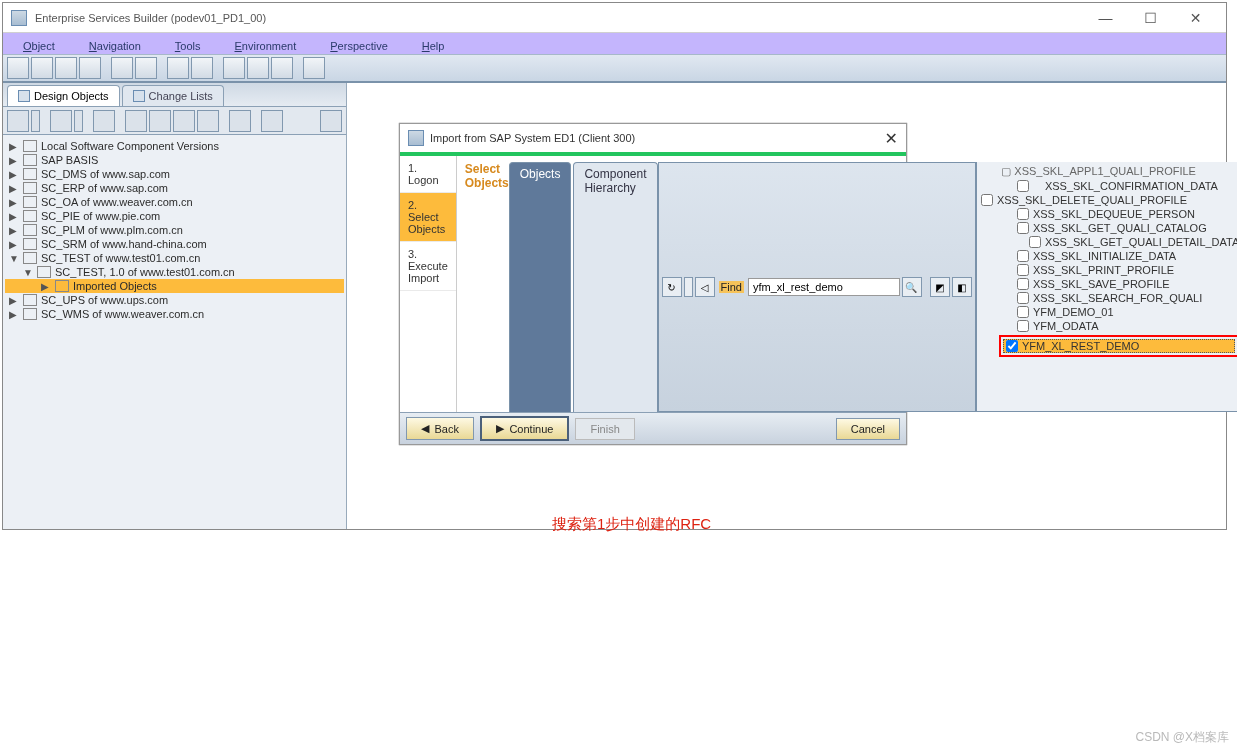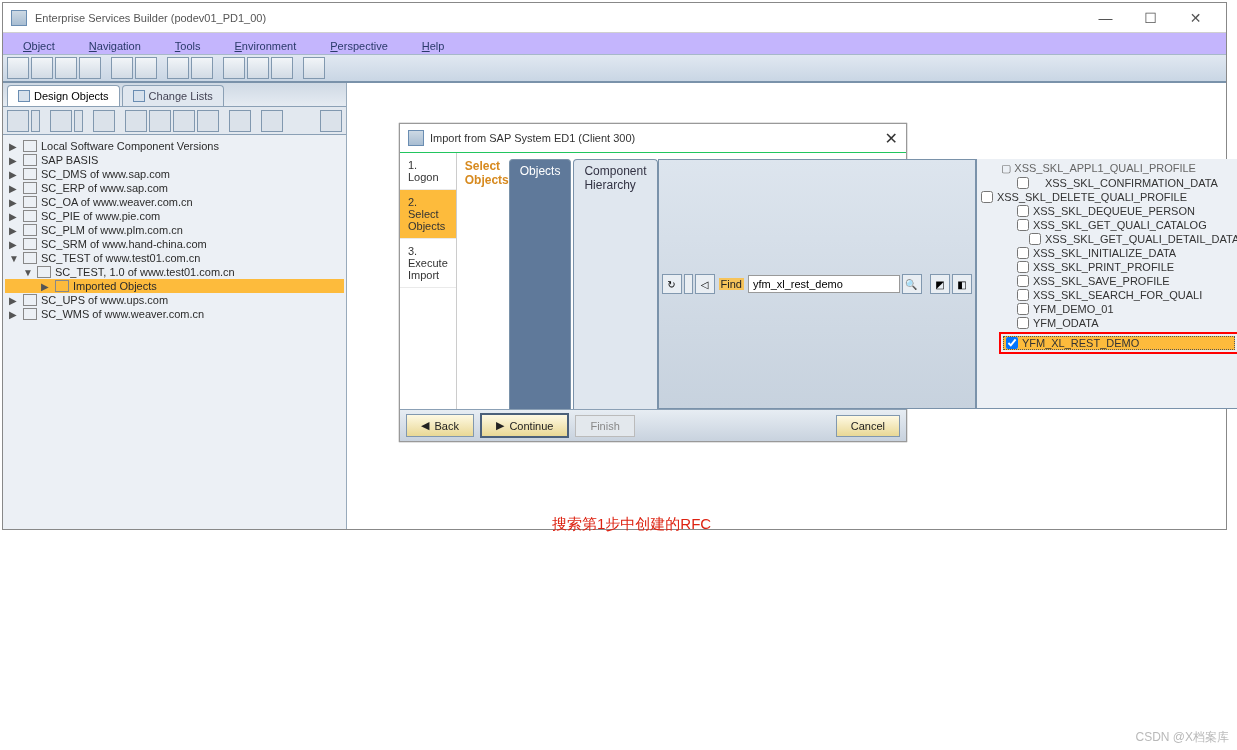--- a/index.html
+++ b/index.html
@@ -38,21 +38,21 @@
 .indent1 { padding-left: 18px; }
 .indent2 { padding-left: 36px; }
 .sel { background: #fdbb3c; }
 
 .mainarea { flex: 1; position: relative; background: #fff; }
 
 .dialog { position: absolute; left: 52px; top: 40px; width: 508px; border: 1px solid #999; background: #fff; box-shadow: 0 0 1px #555; }
 .dlg-title { height: 28px; display: flex; align-items: center; padding: 8px 8px; font-size: 13px; color: #333; }
 .dlg-title .icon { width: 16px; height: 16px; margin-right: 6px; border: 1px solid #6a8db2; background: linear-gradient(#cdd9e4,#a8bdd2); }
 .dlg-close { margin-left: auto; font-size: 16px; color: #333; }
-.dlg-body { display: flex; border-top: 1px solid #22c55e; }
+.dlg-body { display: flex; border-top: 4px solid #22c55e; }
 .steps { width: 110px; border-right: 1px solid #ccc; }
 .step { padding: 6px 8px; color: #333; border-bottom: 1px solid #eaeaea; }
 .step.active { background: #fdbb3c; }
 .dlg-right { flex: 1; padding: 6px 8px 0; display: flex; flex-direction: row; }
 .sect-title { font-weight: bold; color: #d78a1f; font-size: 12px; margin-bottom: 6px; }
 
 .innertabs { display: flex; }
 .itab { padding: 4px 10px; border: 1px solid #7a92aa; border-bottom: none; border-radius: 4px 4px 0 0; font-size: 12px; }
 .itab.active { background: #5f799a; color: #fff; }
 .itab.inactive { background: #e0e7ef; color: #334; margin-left: 2px; }

